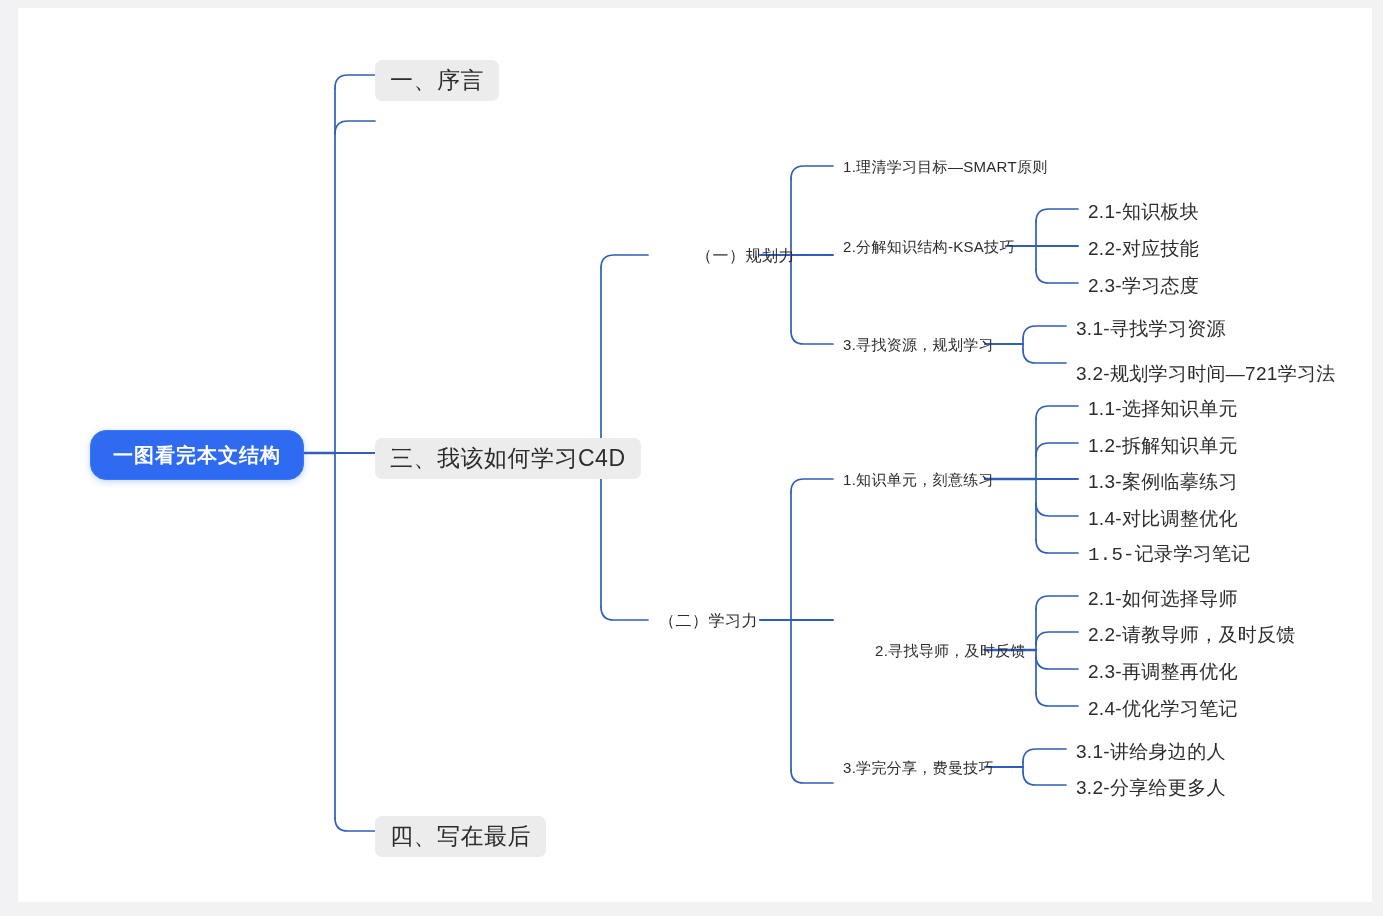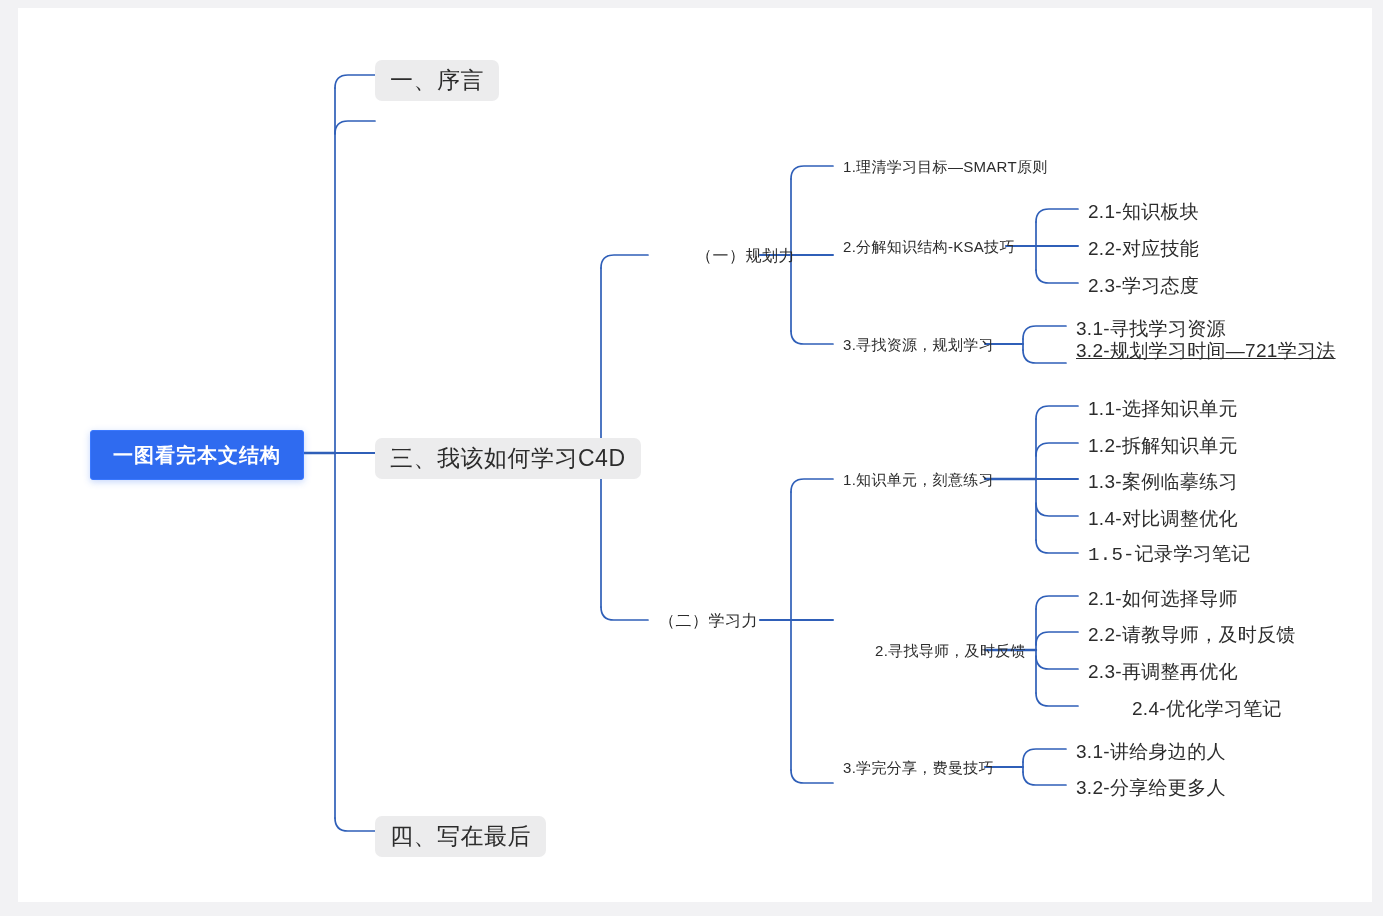--- a/index.html
+++ b/index.html
@@ -42,21 +42,21 @@
     position: absolute;
     white-space: nowrap;
     line-height: 1;
     display: flex;
     align-items: center;
   }
   .node-root {
     color: #ffffff;
     background: #2f6bf0;
     border: 1.5px solid #3a78ff;
-    border-radius: 3px;
+    border-radius: 16px;
     font-size: 20px;
     font-weight: bold;
     padding: 14px 22px;
     letter-spacing: 1px;
     box-shadow: 0 2px 7px rgba(47,107,240,0.28);
   }
   .node-l2 {
     color: #2c2c2c;
     background: #ececed;
     border-radius: 7px;
@@ -191,21 +191,21 @@
     <div class="node node-l5" style="left:1086px; top:236px;">
       <span>2.2-对应技能</span>
     </div>
     <div class="node node-l5" style="left:1086px; top:273px;">
       <span>2.3-学习态度</span>
     </div>
 
     <div class="node node-l5" style="left:1074px; top:316px;">
       <span>3.1-寻找学习资源</span>
     </div>
-    <div class="node node-l5" style="left:1074px; top:338px;text-decoration:underline;">
+    <div class="node node-l5" style="left:1074px; top:361px;">
       <span>3.2-规划学习时间—721学习法</span>
     </div>
 
     <div class="node node-l4" style="left:841px; top:469px;">
       <span>1.知识单元，刻意练习</span>
     </div>
     <div class="node node-l4" style="left:841px; top:640px;margin-left:32px;">
       <span>2.寻找导师，及时反馈</span>
     </div>
     <div class="node node-l4" style="left:841px; top:757px;">
@@ -230,21 +230,21 @@
 
     <div class="node node-l5" style="left:1086px; top:586px;align-items:flex-end;">
       <span>2.1-如何选择导师</span>
     </div>
     <div class="node node-l5" style="left:1086px; top:622px;">
       <span>2.2-请教导师，及时反馈</span>
     </div>
     <div class="node node-l5" style="left:1086px; top:659px;">
       <span>2.3-再调整再优化</span>
     </div>
-    <div class="node node-l5" style="left:1086px; top:696px;margin-left:44px;">
+    <div class="node node-l5" style="left:1086px; top:696px;">
       <span>2.4-优化学习笔记</span>
     </div>
 
     <div class="node node-l5" style="left:1074px; top:739px;">
       <span>3.1-讲给身边的人</span>
     </div>
     <div class="node node-l5" style="left:1074px; top:775px;">
       <span>3.2-分享给更多人</span>
     </div>
 

